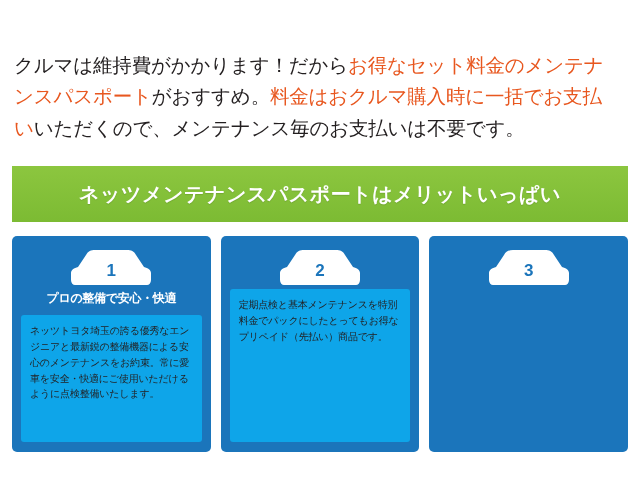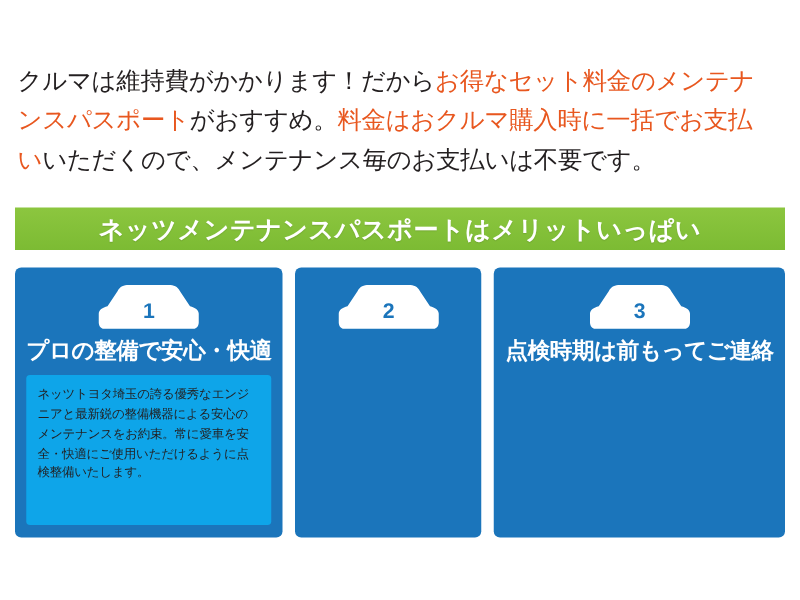--- a/index.html
+++ b/index.html
@@ -35,21 +35,21 @@
   }
   .lead .hl2 {
     color: #e8571f;
   }
 
   
   .banner {
     margin: 22px 12px 0 12px;
     background: #8cc63f;
     background: linear-gradient(#8cc63f, #7cbb33);
-    height: 34px;
+    height: 56px;
     display: flex;
     align-items: center;
     justify-content: center;
   }
   .banner-text {
     color: #ffffff;
     font-size: 20px;
     font-weight: bold;
     letter-spacing: 0.5px;
     text-shadow: 0 1px 1px rgba(0,0,0,0.12);
@@ -88,21 +88,21 @@
     display: flex;
     align-items: center;
     justify-content: center;
     color: #1b75bb;
     font-size: 17px;
     font-weight: bold;
     padding-top: 6px;
   }
   .card-title {
     color: #ffffff;
-    font-size: 18px;
+    font-size: 12px;
     font-weight: bold;
     margin-top: 1px;
     margin-bottom: 8px;
     text-align: center;
     letter-spacing: -0.3px;
     white-space: nowrap;
   }
   .card-body {
     background: #0ea5e9;
     border-radius: 3px;
@@ -142,26 +142,26 @@
       <div class="card-body">ネッツトヨタ埼玉の誇る優秀なエンジニアと最新鋭の整備機器による安心のメンテナンスをお約束。常に愛車を安全・快適にご使用いただけるように点検整備いたします。</div>
     </div>
 
     <div class="card">
       <div class="card-icon">
         <svg width="84" height="42" viewBox="0 0 84 42" xmlns="http://www.w3.org/2000/svg">
           <path d="M6 38 C4 38 2 36 2 33 L2 26 C2 23 5 21 9 20 L17 8 C19 4 22 3 26 3 L58 3 C62 3 65 4 67 8 L75 20 C79 21 82 23 82 26 L82 33 C82 36 80 38 78 38 Z" fill="#ffffff"></path>
         </svg>
         <span class="card-num">2</span>
       </div>
+      <div class="card-body">定期点検と基本メンテナンスを特別料金でパックにしたとってもお得なプリペイド（先払い）商品です。</div>
     </div>
 
     <div class="card">
       <div class="card-icon">
         <svg width="84" height="42" viewBox="0 0 84 42" xmlns="http://www.w3.org/2000/svg">
           <path d="M6 38 C4 38 2 36 2 33 L2 26 C2 23 5 21 9 20 L17 8 C19 4 22 3 26 3 L58 3 C62 3 65 4 67 8 L75 20 C79 21 82 23 82 26 L82 33 C82 36 80 38 78 38 Z" fill="#ffffff"></path>
         </svg>
         <span class="card-num">3</span>
       </div>
-      <div class="card-title">点検時期は前もってご連絡</div>
     </div>
 
   </div>
 </div>
 
 </body></html>

